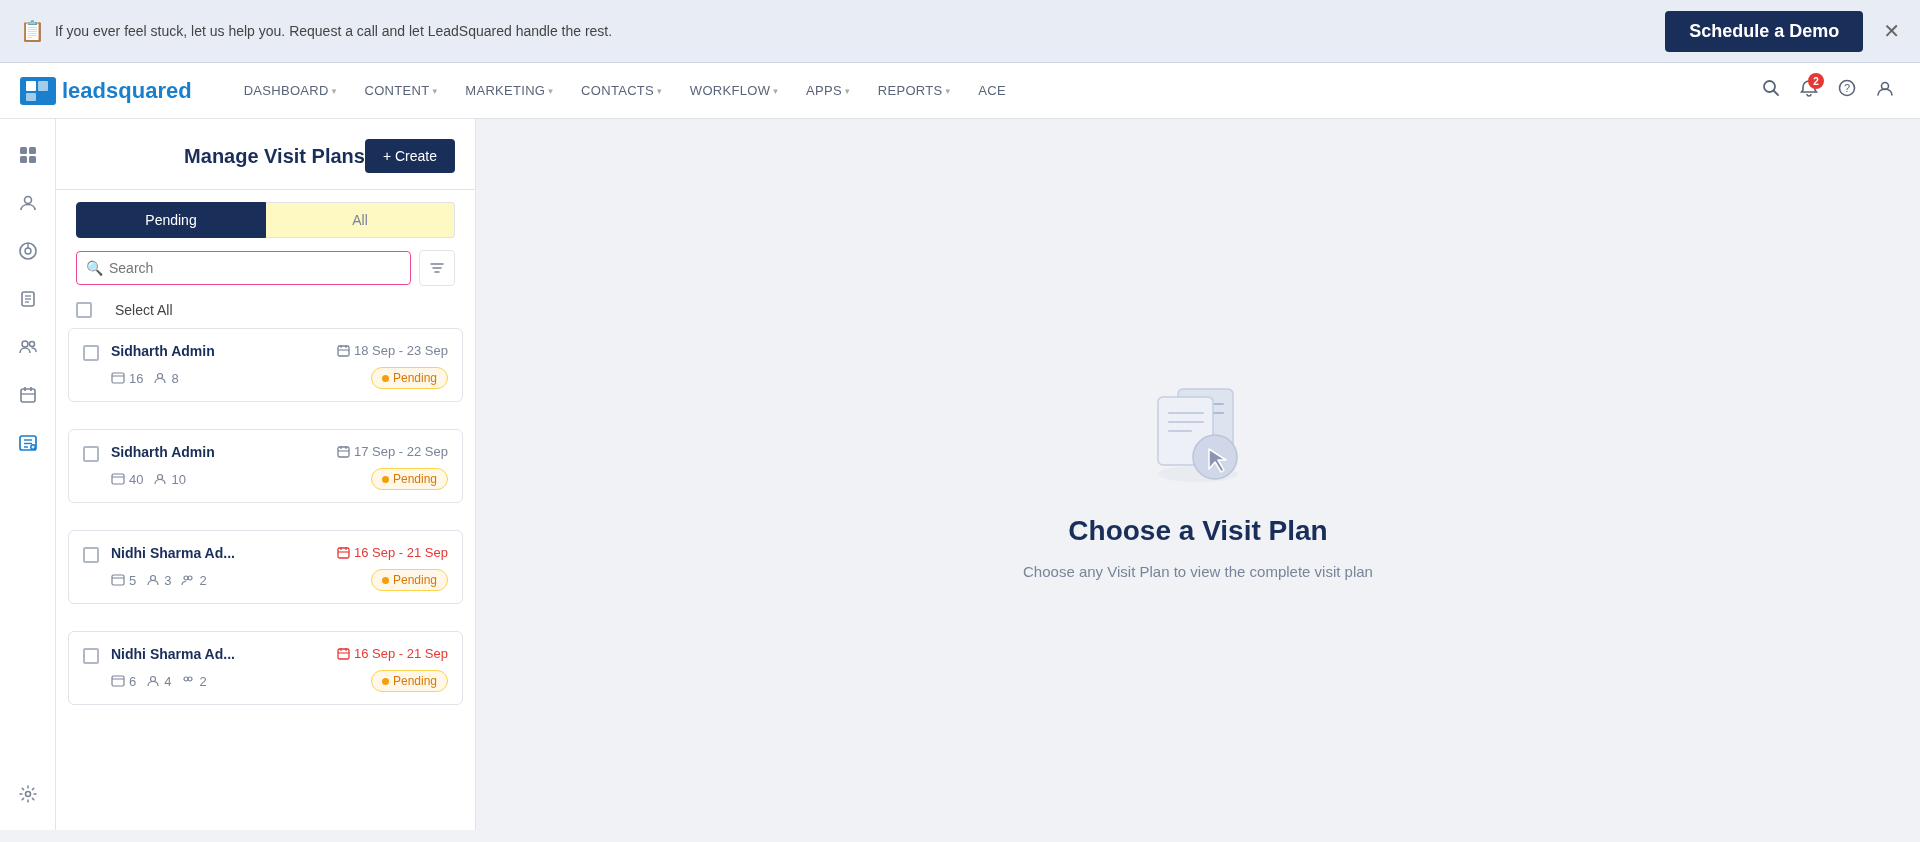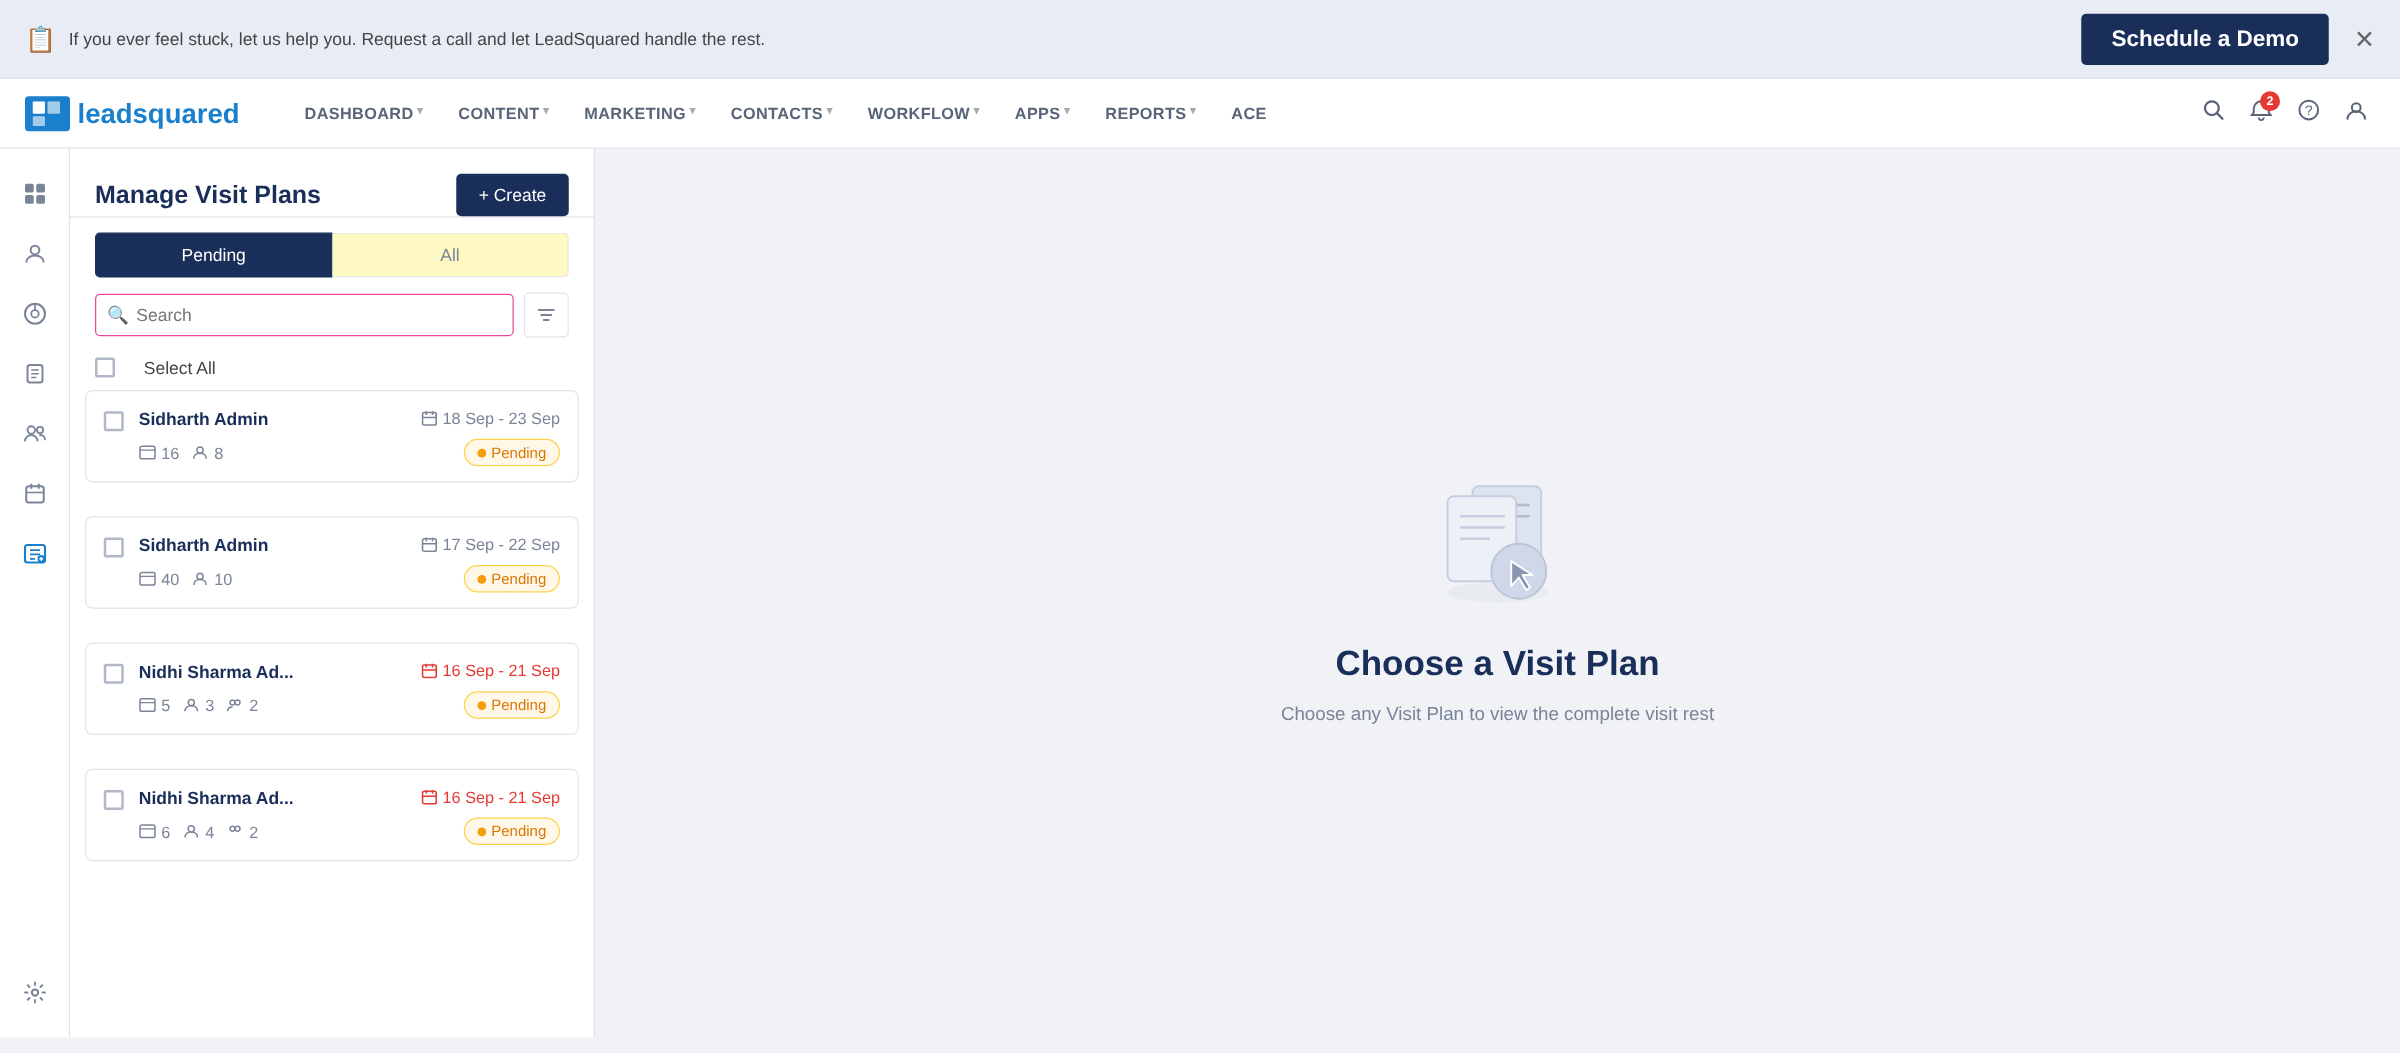--- a/index.html
+++ b/index.html
@@ -40,25 +40,25 @@
       position: relative;
       z-index: 10;
     }
     .logo { display: flex; align-items: center; gap: 6px; margin-right: 40px; }
     .logo-icon { width: 36px; height: 28px; background: #1a7fcc; border-radius: 3px; display: flex; align-items: center; justify-content: center; }
     .logo-icon svg { width: 24px; height: 20px; }
     .logo-text { font-size: 22px; font-weight: 300; color: #1a2e5a; }
     .logo-text span { color: #1a7fcc; font-weight: 600; }
     .nav-items { display: flex; align-items: center; gap: 4px; flex: 1; }
     .nav-item {
-      display: flex; gap: 3px;
+      display: flex; align-items: center; gap: 3px;
       padding: 8px 12px;
       color: #5a6478;
       font-size: 13px;
-      font-weight: 700;
+      font-weight: 400;
       cursor: pointer;
       text-transform: uppercase;
       letter-spacing: 0.3px;
       white-space: nowrap;
     }
     .nav-item .arrow { font-size: 9px; color: #aaa; }
     .nav-right { display: flex; align-items: center; gap: 8px; }
     .nav-icon-btn { background: none; border: none; cursor: pointer; padding: 6px; color: #5a6478; font-size: 18px; position: relative; }
     .badge {
       position: absolute; top: 0; right: 0;
@@ -97,24 +97,24 @@
     .left-panel {
       width: 420px;
       background: #fff;
       border-right: 1px solid #e0e4ea;
       display: flex;
       flex-direction: column;
       overflow: hidden;
     }
 
     .panel-header {
-      padding: 20px 20px 0;
+      padding: 20px 20px 16px;
       display: flex;
       align-items: center;
-      justify-content: space-between;
+      justify-content: flex-end;
       border-bottom: 1px solid #e0e4ea;
     }
     .panel-title { font-size: 20px; font-weight: 600; color: #1a2e5a; }
     .create-btn {
       background: #1a2e5a;
       color: #fff;
       border: none;
       padding: 9px 18px;
       border-radius: 4px;
       font-size: 14px;
@@ -629,16 +629,16 @@
         <line x1="36" y1="44" x2="70" y2="44" stroke="#c5cde0" stroke-width="2" stroke-linecap="round"></line>
         <line x1="36" y1="53" x2="70" y2="53" stroke="#c5cde0" stroke-width="2" stroke-linecap="round"></line>
         <line x1="36" y1="62" x2="58" y2="62" stroke="#c5cde0" stroke-width="2" stroke-linecap="round"></line>
 
         <circle cx="82" cy="88" r="22" fill="#d0d7e8" stroke="#bbc5d8" stroke-width="1.5"></circle>
 
         <path d="M76 80 L76 100 L82 93 L88 103 L91 101 L85 91 L93 91 Z" fill="#8a96b0" stroke="white" stroke-width="1.5" stroke-linejoin="round"></path>
       </svg>
     </div>
     <h2 class="empty-title">Choose a Visit Plan</h2>
-    <p class="empty-subtitle">Choose any Visit Plan to view the complete visit rest</p>
+    <p class="empty-subtitle">Choose any Visit Plan to view the complete visit plan</p>
   </div>
 
 </div>
 
 </body></html>

